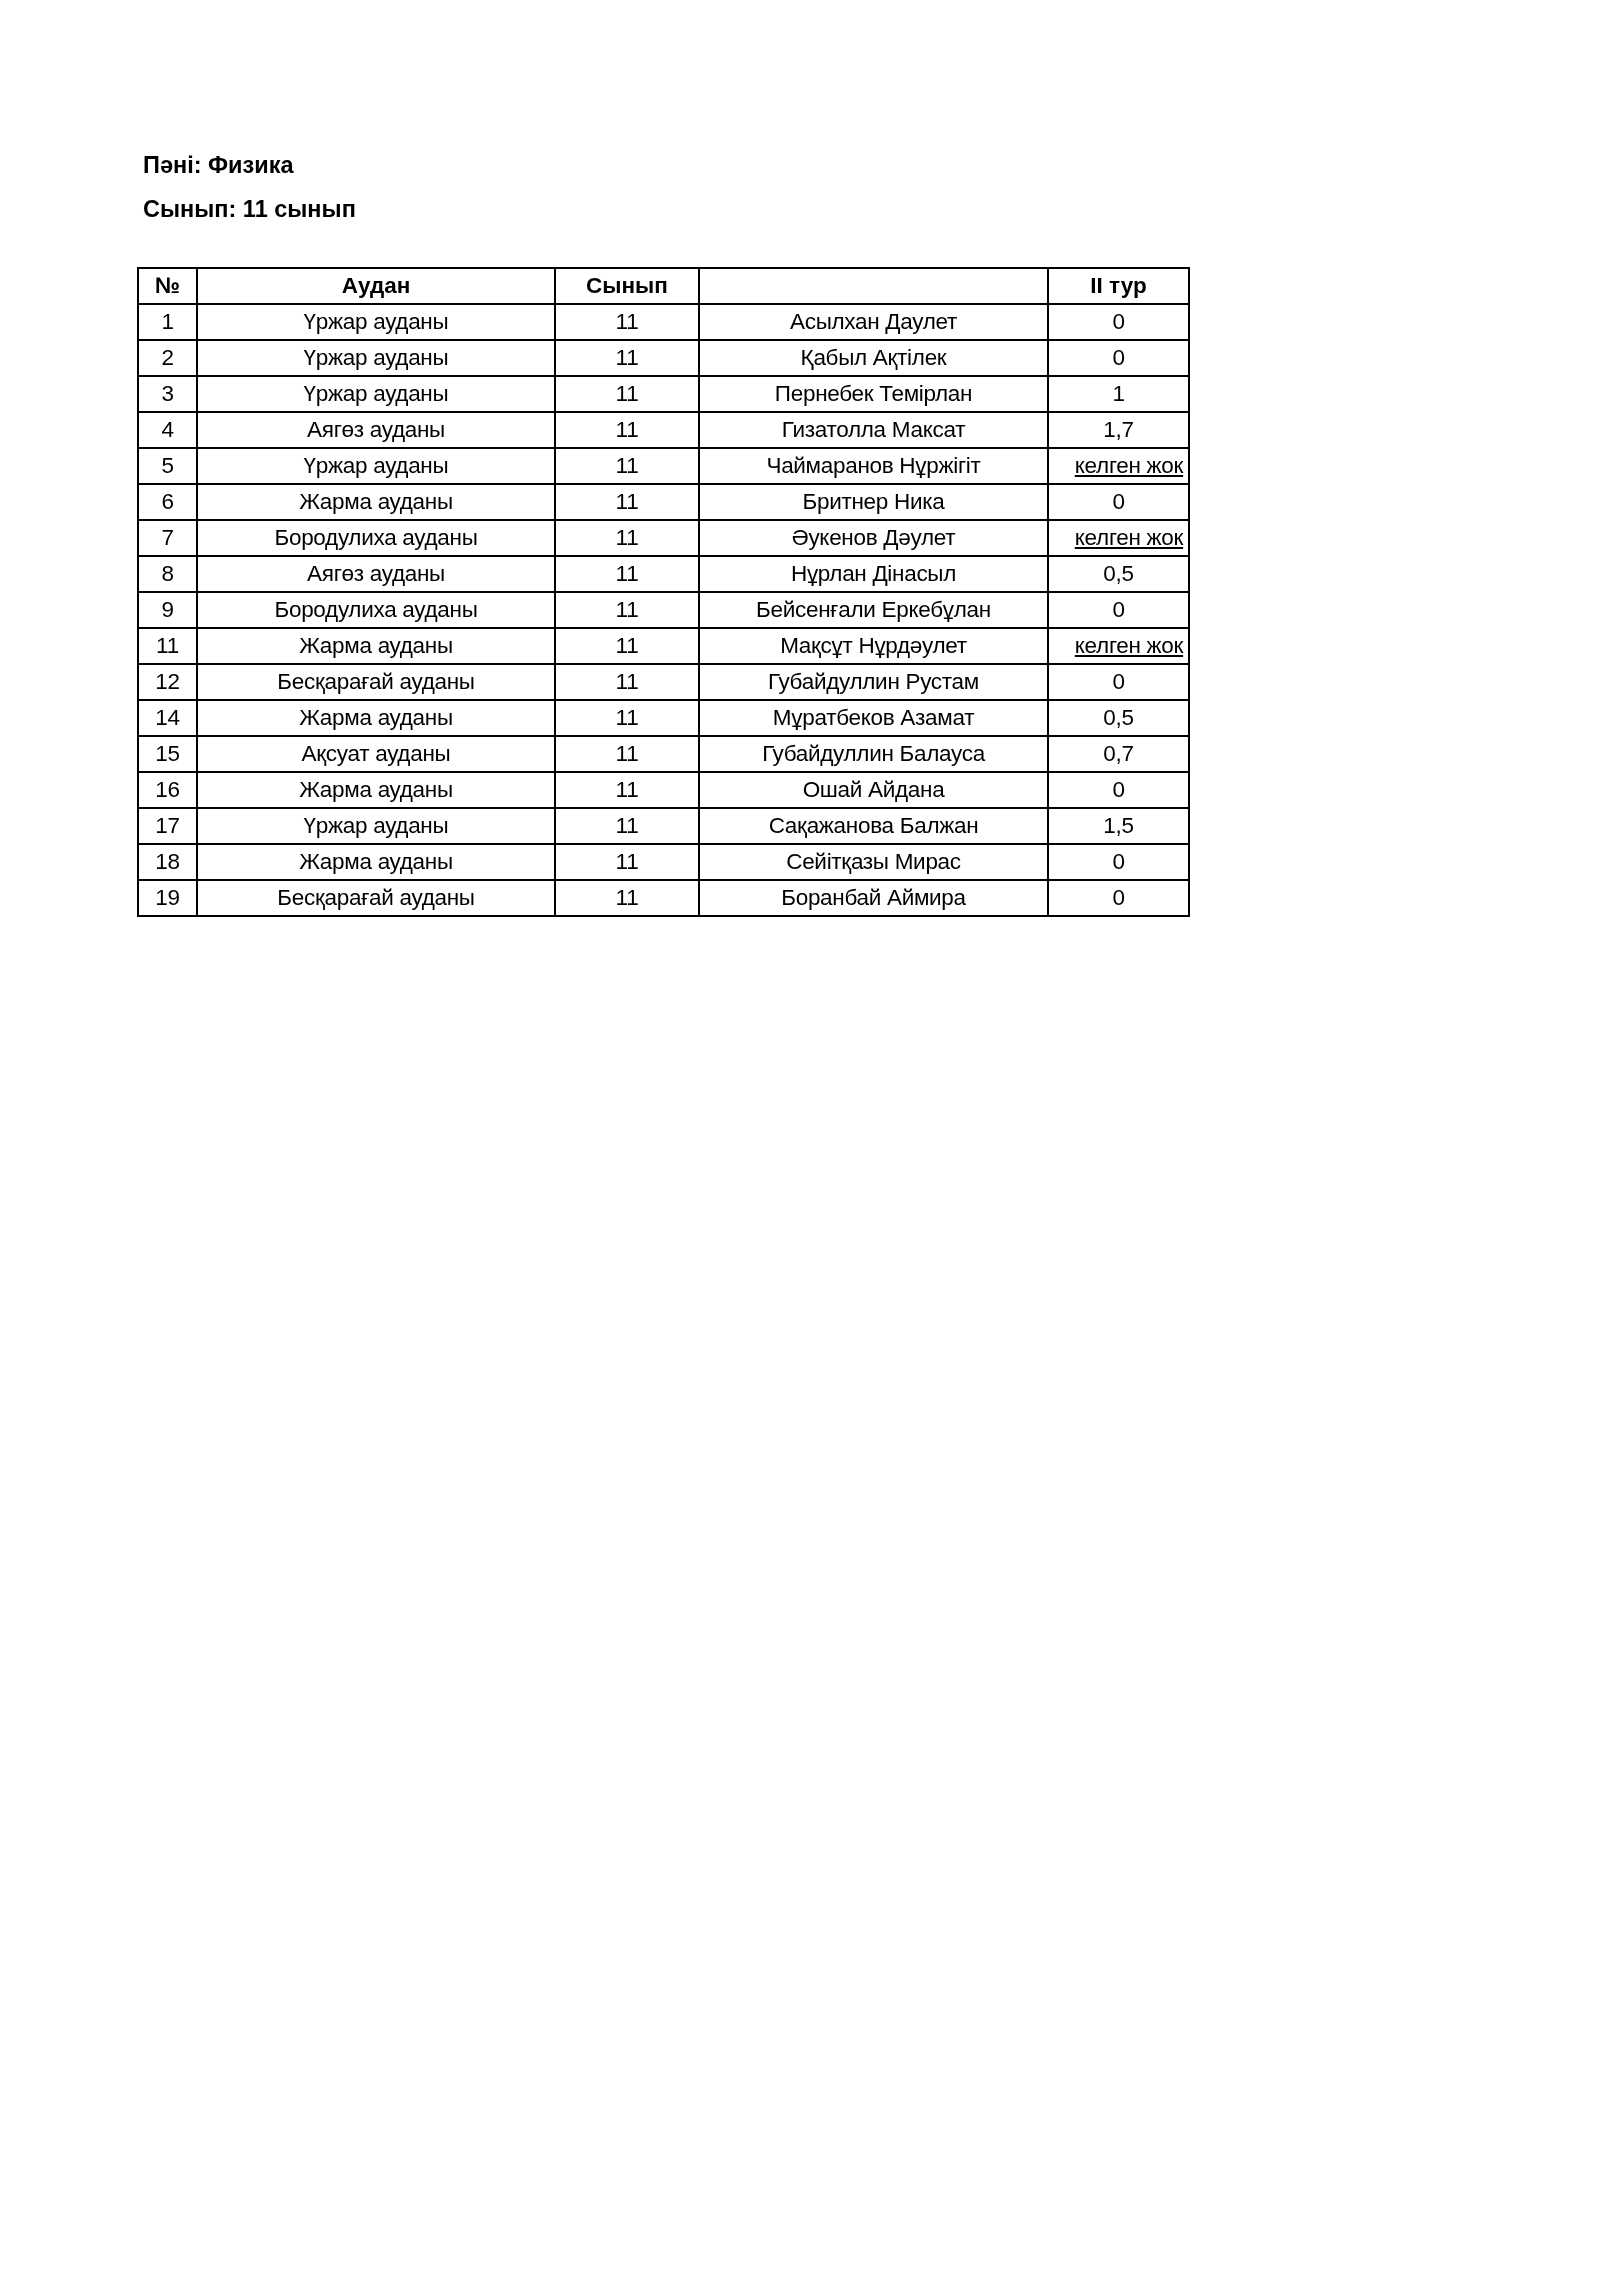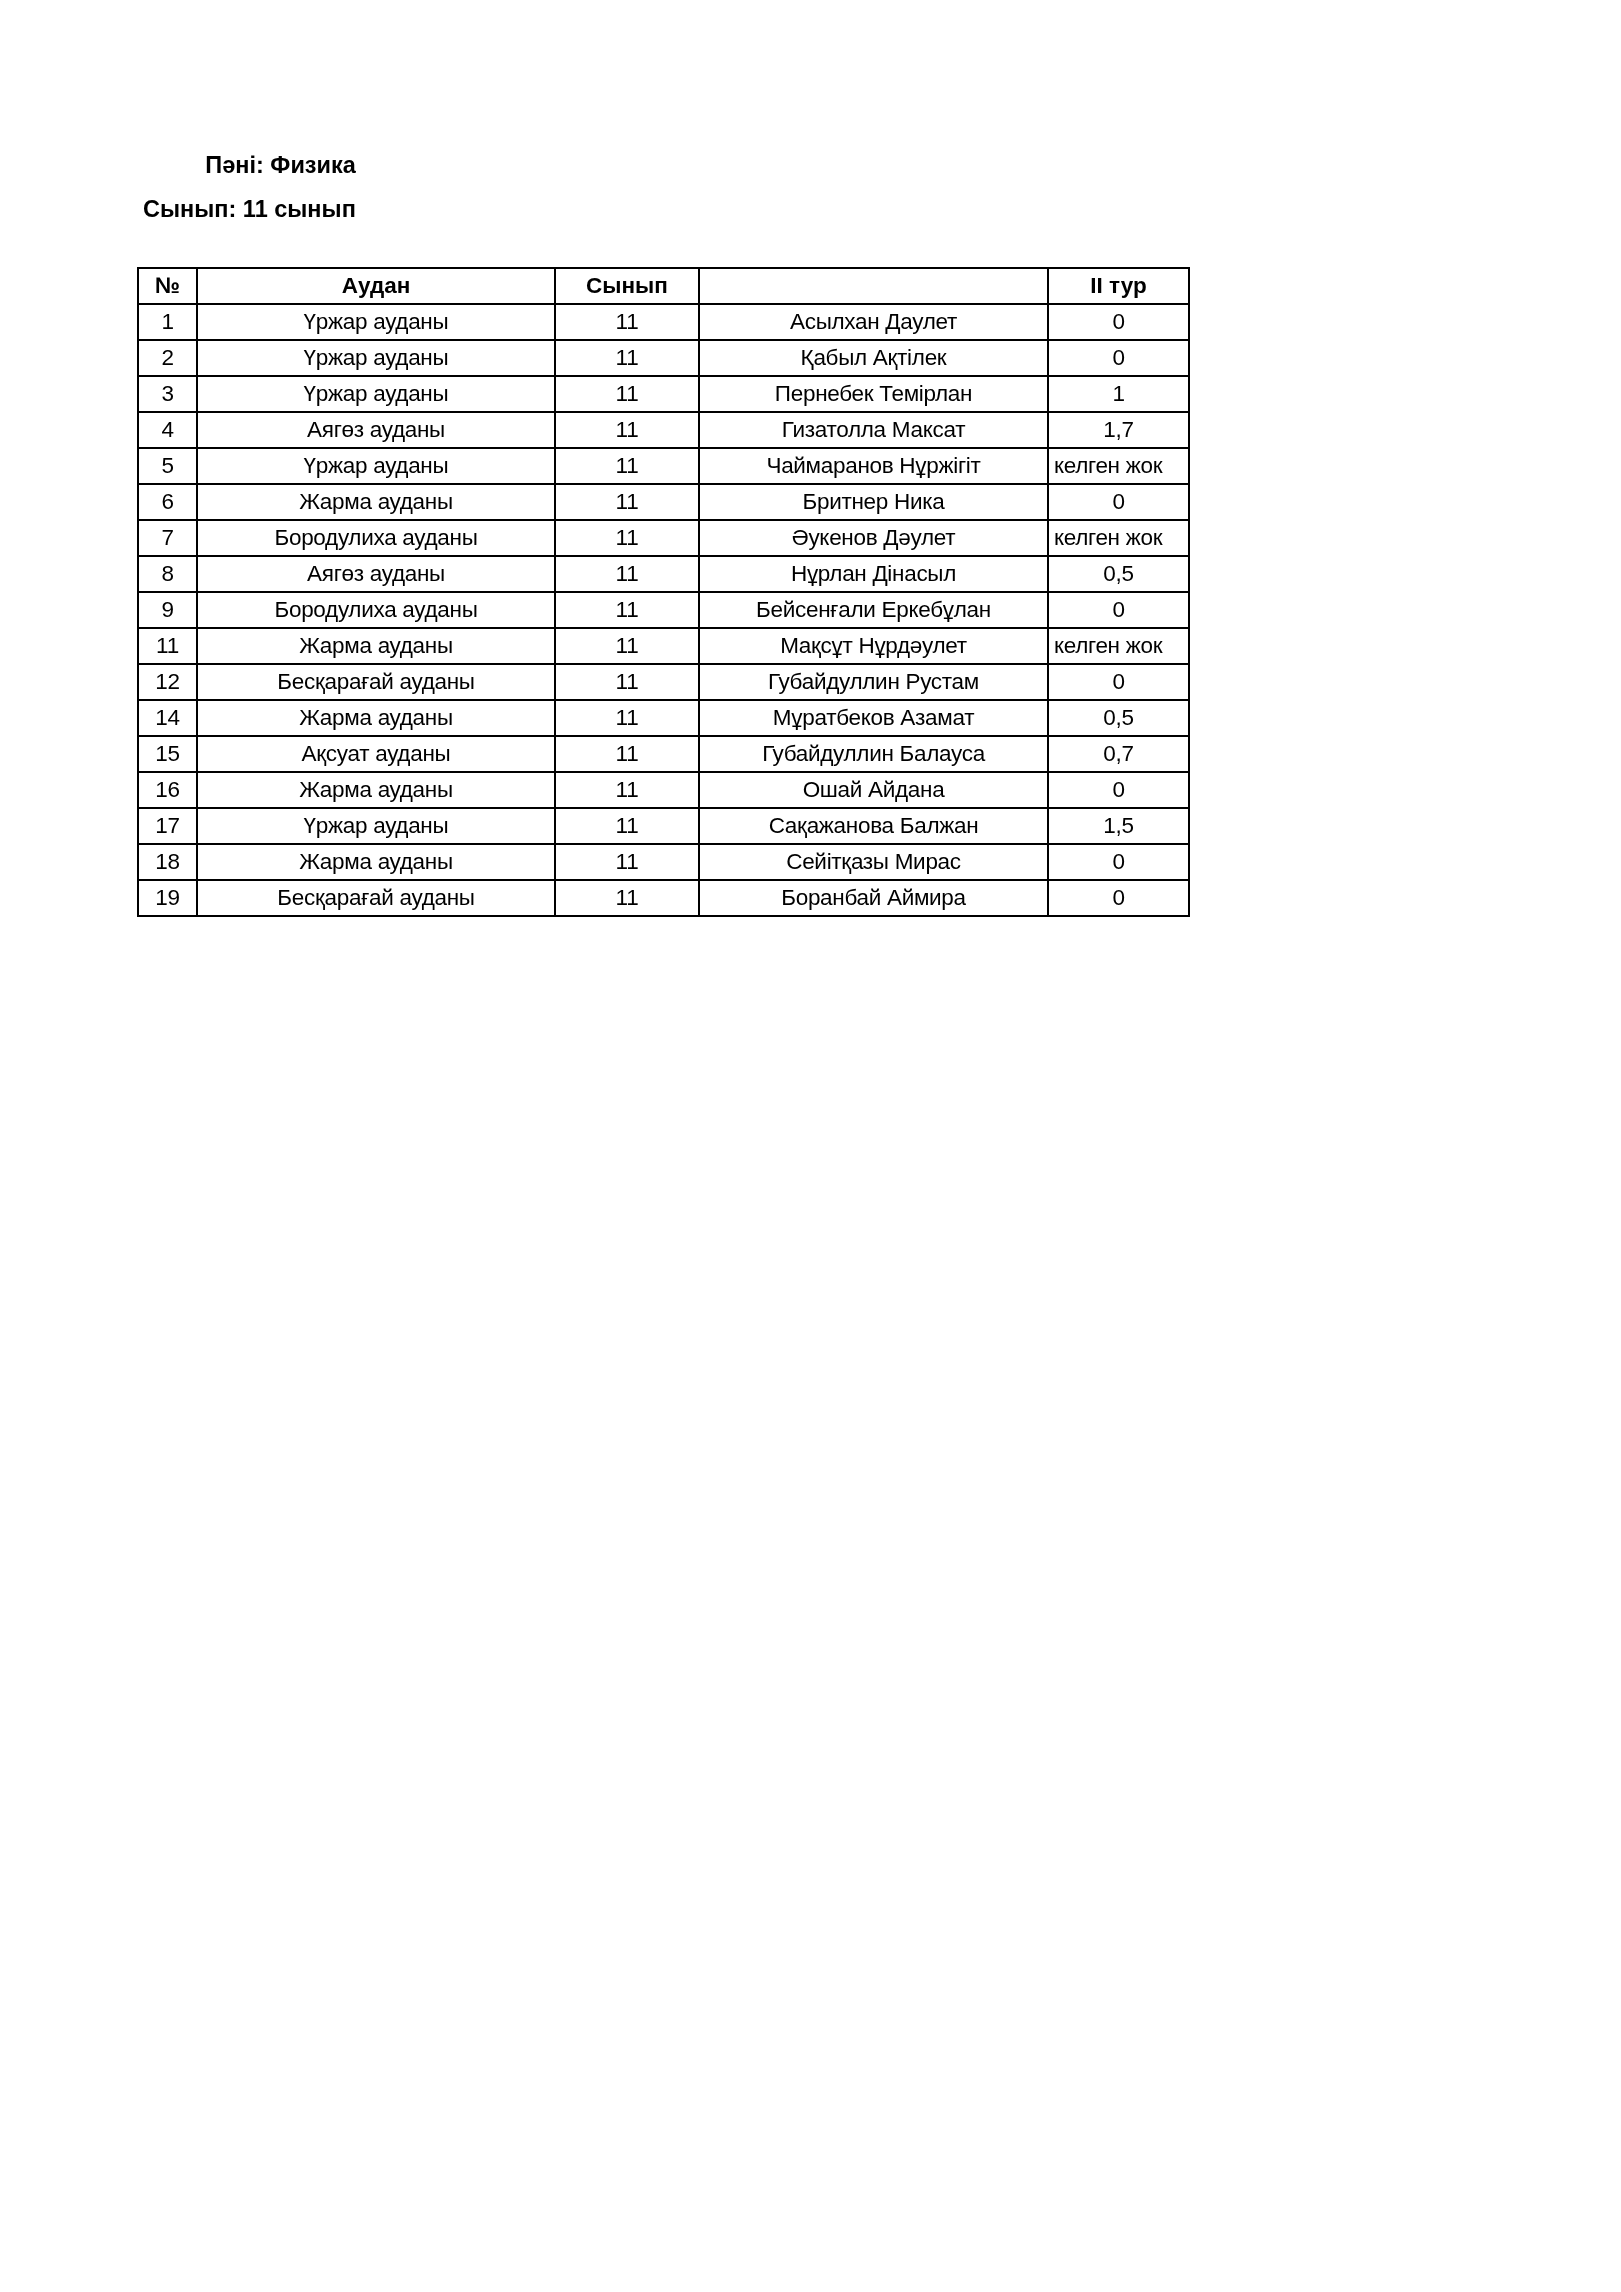--- a/index.html
+++ b/index.html
@@ -13,21 +13,20 @@
     height: 2293px;
     background: #ffffff;
     color: #000000;
     font-family: "Liberation Sans", sans-serif;
     overflow: hidden;
   }
   .titles {
     position: absolute;
     left: 143px;
     top: 143px;
-    text-align: right;
   }
   .title-line {
     font-size: 23.5px;
     font-weight: bold;
     line-height: 44px;
     white-space: nowrap;
   }
   table.results {
     position: absolute;
     left: 137px;
@@ -48,25 +47,26 @@
     letter-spacing: -0.3px;
   }
   table.results th {
     font-weight: bold;
     text-align: center;
     letter-spacing: 0;
   }
   .c-num, .c-grade, .c-score { text-align: center; }
   .c-district, .c-name { text-align: center; }
   td.absent {
-    text-align: left;
+    text-align: right;
     white-space: nowrap;
     padding-left: 2px;
     padding-right: 0;
     letter-spacing: -0.6px;
+    text-decoration: underline;
   }
 </style>
 </head>
 <body>
 
 <div class="page">
 
   <div class="titles">
     <div class="title-line">Пәні: Физика</div>
     <div class="title-line">Сынып: 11 сынып</div>

